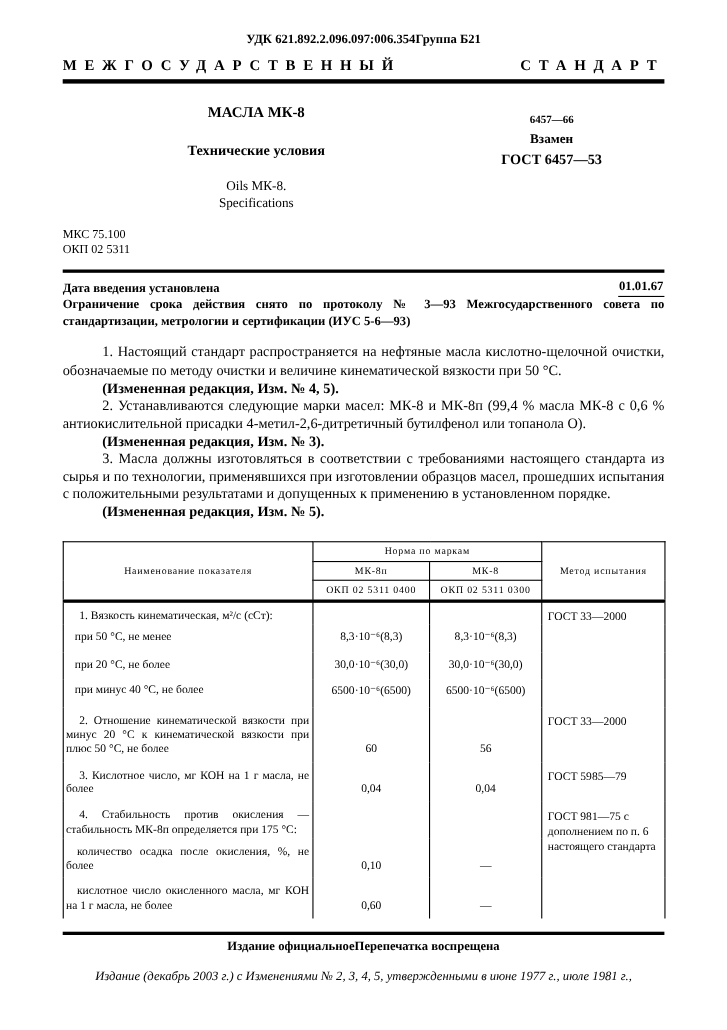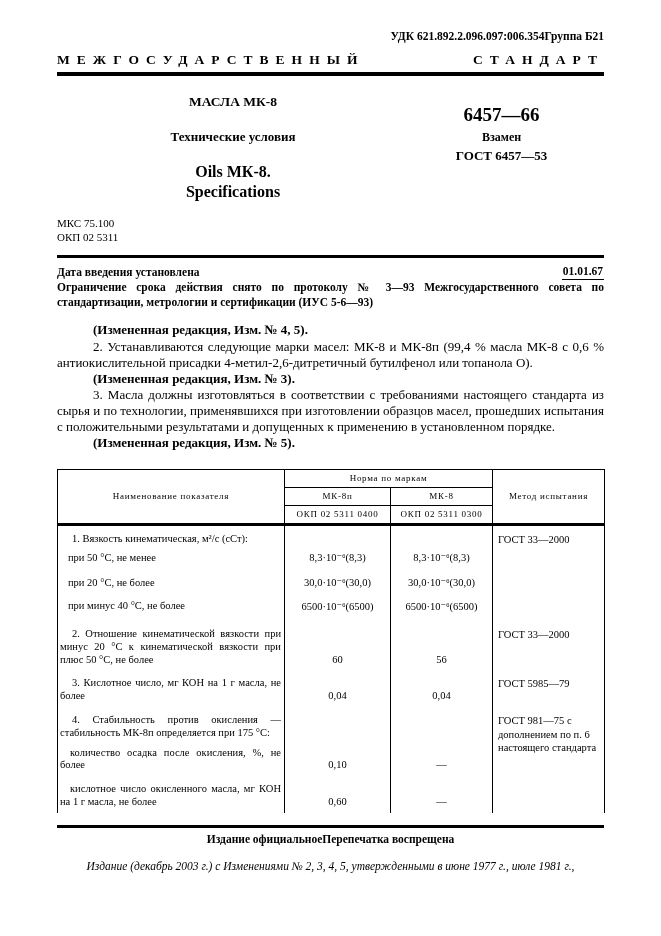--- a/index.html
+++ b/index.html
@@ -2,38 +2,38 @@
 <html><head>
 <meta charset="utf-8">
 <style>
   html,body{margin:0;padding:0;background:#ffffff;}
   .page{
     width:661px;height:936px;background:#ffffff;color:#000;
     font-family:"Liberation Serif","DejaVu Serif",serif;
     box-sizing:border-box;padding:30px 57px 0 57px;overflow:hidden;position:relative;
   }
   
-  .udk-row{display:flex;justify-content:flex-end;font-weight:bold;font-size:11.5px;}
+  .udk-row{display:flex;justify-content:center;font-weight:bold;font-size:11.5px;}
   .banner{
     margin-top:10px;font-weight:bold;font-size:13.5px;letter-spacing:0.52em;
     white-space:nowrap;text-align:justify;text-align-last:justify;width:100%;
   }
   .rule{background:#000;border:0;}
   .rule-4{height:4px;margin-top:4px;}
   .rule-3{height:3px;margin-top:10px;}
   
   .title-area{display:grid;grid-template-columns:1fr 205px;margin-top:18px;}
   .title-left{text-align:center;padding-left:10px;}
   .doc-title{font-weight:bold;font-size:13.5px;}
   .doc-subtitle{font-weight:bold;font-size:13px;margin-top:19px;}
-  .doc-en{font-size:16px;margin-top:17px;line-height:1.25;font-weight:bold;}
+  .doc-en{font-size:12px;margin-top:17px;line-height:1.25;}
   .codes{text-align:left;font-size:11px;margin-top:14px;line-height:1.3;margin-left:-10px;}
   .title-right{text-align:center;padding-top:6px;}
   .gost-word{font-weight:bold;font-size:15px;}
-  .gost-num{font-weight:bold;font-size:19px;margin-top:4px;}
+  .gost-num{font-weight:bold;font-size:10px;margin-top:4px;}
   .vzamen{font-weight:bold;font-size:12px;margin-top:4px;}
   .replaces{font-weight:bold;font-size:13px;margin-top:3px;}
   
   .approval{font-weight:bold;font-size:11.5px;line-height:1.33;margin-top:6px;}
   .approval p{margin:0;text-align:justify;}
   .date-row{display:flex;justify-content:space-between;align-items:flex-end;}
   .date-val{border-bottom:1.5px solid #000;padding:0 1px 0 1px;}
   
   .bodytext{margin-top:12px;font-size:13px;line-height:1.24;}
   .bodytext p{margin:0;text-indent:36px;text-align:justify;}
@@ -99,20 +99,21 @@
 
   <div class="approval">
     <div class="date-row">
       <span>Дата введения установлена</span>
       <span class="date-val">01.01.67</span>
     </div>
     <p>Ограничение срока действия снято по протоколу № 3—93 Межгосударственного совета по стандартизации, метрологии и сертификации (ИУС 5-6—93)</p>
   </div>
 
   <div class="bodytext">
+    <p>1. Настоящий стандарт распространяется на нефтяные масла кислотно-щелочной очистки, обозначаемые по методу очистки и величине кинематической вязкости при 50 °С.</p>
     <p class="bold">(Измененная редакция, Изм. № 4, 5).</p>
     <p>2. Устанавливаются следующие марки масел: МК-8 и МК-8п (99,4 % масла МК-8 с 0,6 % антиокислительной присадки 4-метил-2,6-дитретичный бутилфенол или топанола О).</p>
     <p class="bold">(Измененная редакция, Изм. № 3).</p>
     <p>3. Масла должны изготовляться в соответствии с требованиями настоящего стандарта из сырья и по технологии, применявшихся при изготовлении образцов масел, прошедших испытания с положительными результатами и допущенных к применению в установленном порядке.</p>
     <p class="bold">(Измененная редакция, Изм. № 5).</p>
   </div>
 
   <table class="req">
     <colgroup>
       <col style="width:227px">

